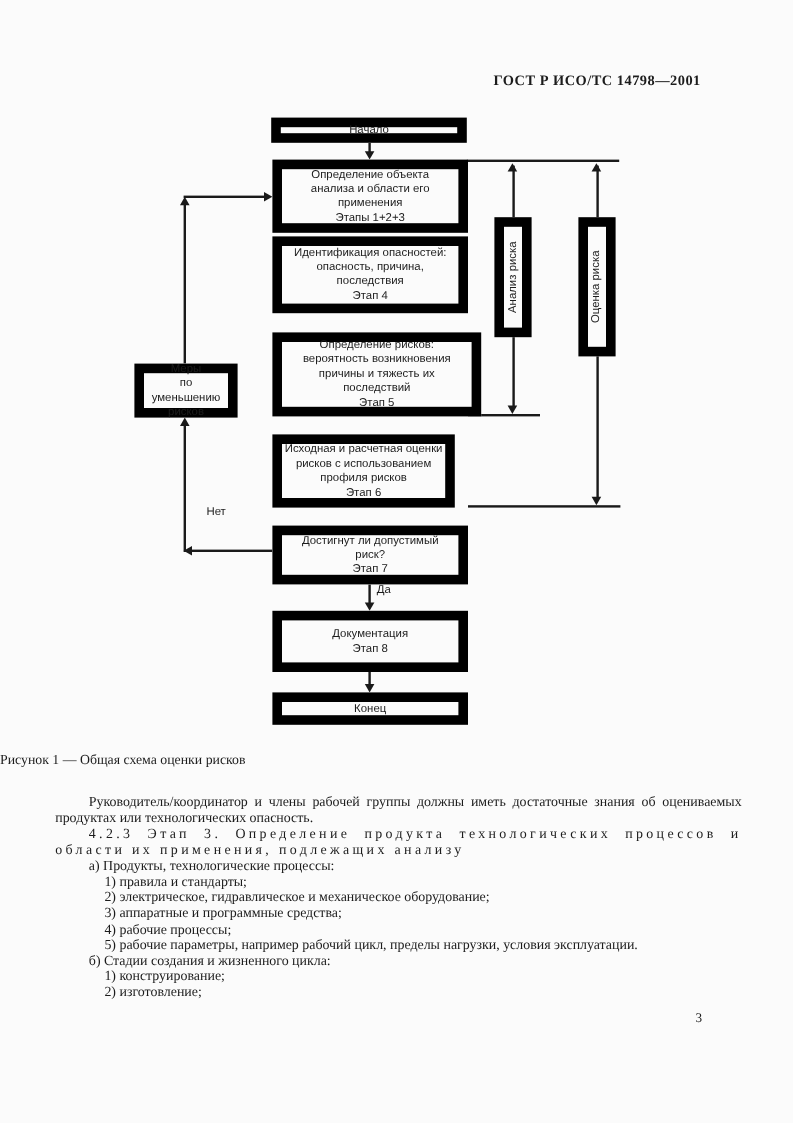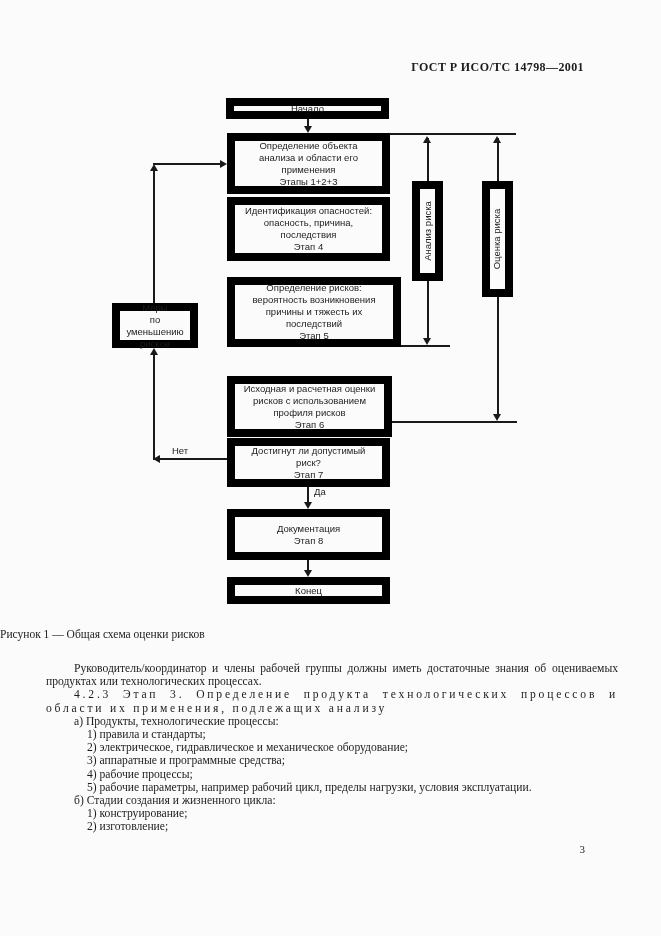--- a/index.html
+++ b/index.html
@@ -105,48 +105,48 @@
 Этапы 1+2+3</div>
   <div class="fbox" style="left:227px;top:197px;width:163px;height:64px;">Идентификация опасностей:
 опасность, причина,
 последствия
 Этап 4</div>
   <div class="fbox" style="left:227px;top:277px;width:174px;height:70px;">Определение рисков:
 вероятность возникновения
 причины и тяжесть их
 последствий
 Этап 5</div>
-  <div class="fbox" style="left:227px;top:376px;width:165px;height:61px;">Исходная и расчетная оценки
+  <div class="fbox" style="left:227px;top:362px;width:152px;height:61px;">Исходная и расчетная оценки
 рисков с использованием
 профиля рисков
 Этап 6</div>
   <div class="fbox" style="left:227px;top:438px;width:163px;height:49px;">Достигнут ли допустимый
 риск?
 Этап 7</div>
   <div class="fbox" style="left:227px;top:509px;width:163px;height:51px;">Документация
 Этап 8</div>
   <div class="fbox" style="left:112px;top:303px;width:86px;height:45px;">Меры
 по уменьшению
 рисков</div>
   <div class="fbox" style="left:227px;top:577px;width:163px;height:27px;">Конец</div>
 
   <div class="fbox vbar" style="left:412px;top:181px;width:31px;height:100px;">
     <span>Анализ риска</span>
   </div>
   <div class="fbox vbar" style="left:482px;top:181px;width:31px;height:116px;">
     <span>Оценка риска</span>
   </div>
 
-  <div class="edge-label" style="left:172px;top:445px;text-align:right;">Нет</div>
+  <div class="edge-label" style="left:172px;top:421px;text-align:right;">Нет</div>
   <div class="edge-label" style="left:314px;top:486px;">Да</div>
 
   <div class="fig-caption">Рисунок 1 — Общая схема оценки рисков</div>
 
   <div class="body-text">
-    <p class="indent just">Руководитель/координатор и члены рабочей группы должны иметь достаточные знания об оцениваемых продуктах или технологических процессах.</p>
+    <p class="indent just">Руководитель/координатор и члены рабочей группы должны иметь достаточные знания об оцениваемых продуктах или технологических опасность.</p>
     <p class="indent just spaced">4.2.3 Этап 3. Определение продукта технологических процессов и области их применения, подлежащих анализу</p>
     <p class="indent">а) Продукты, технологические процессы:</p>
     <p class="sub-item">1) правила и стандарты;</p>
     <p class="sub-item">2) электрическое, гидравлическое и механическое оборудование;</p>
     <p class="sub-item">3) аппаратные и программные средства;</p>
     <p class="sub-item">4) рабочие процессы;</p>
     <p class="sub-item">5) рабочие параметры, например рабочий цикл, пределы нагрузки, условия эксплуатации.</p>
     <p class="indent">б) Стадии создания и жизненного цикла:</p>
     <p class="sub-item">1) конструирование;</p>
     <p class="sub-item">2) изготовление;</p>

